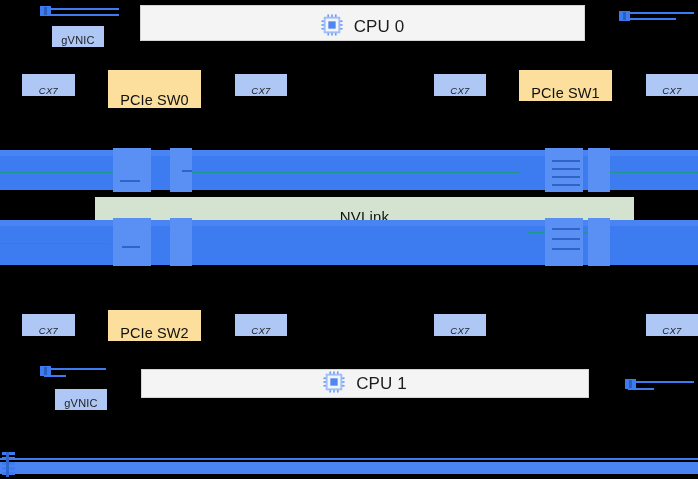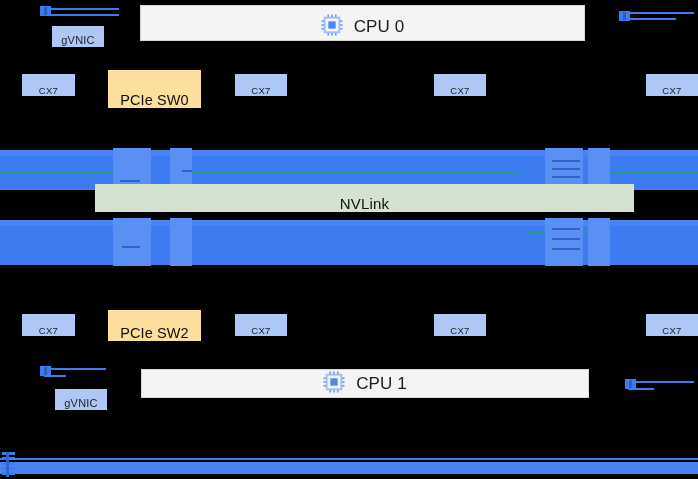--- a/index.html
+++ b/index.html
@@ -47,20 +47,21 @@
     gap: 11px;
   }
   .cpu-label { font-size: 17px; letter-spacing: .1px; }
 
   
   .cx7-box {
     background: #aec7f5;
     font-size: 9.5px;
     letter-spacing: .3px;
     color: #1d1d1d;
+    font-style: italic;
   }
 
   
   .pcie-box {
     background: #fcdf9d;
     font-size: 14.5px;
     color: #111111;
     letter-spacing: .1px;
   }
 
@@ -185,20 +186,23 @@
   </div>
 
   <div class="node cx7-box" style="left:235px; top:74px; width:52px; height:22px;">
     <span>CX7</span>
   </div>
 
   <div class="node cx7-box" style="left:434px; top:74px; width:52px; height:22px;">
     <span>CX7</span>
   </div>
 
+  <div class="node pcie-box" style="left:519px; top:70px; width:93px; height:31px;">
+    <span>PCIe SW1</span>
+  </div>
 
   <div class="node cx7-box" style="left:646px; top:74px; width:52px; height:22px;">
     <span>CX7</span>
   </div>
 
   <div class="band" style="left:0px; top:150px; width:698px; height:40px;"></div>
   <div class="band-sub" style="left:0px; top:150px; width:698px; height:6px;"></div>
   <div class="band-line" style="left:0px; top:172px; width:140px;"></div>
   <div class="band-line" style="left:190px; top:172px; width:330px;"></div>
   <div class="band-line" style="left:596px; top:172px; width:102px;"></div>
@@ -206,21 +210,21 @@
   <div class="band-chip" style="left:170px; top:148px; width:22px; height:44px;"></div>
   <div class="band-chip" style="left:545px; top:148px; width:38px; height:44px;"></div>
   <div class="band-chip" style="left:588px; top:148px; width:22px; height:44px;"></div>
   <div class="band-line-dk" style="left:120px; top:180px; width:20px;"></div>
   <div class="band-line-dk" style="left:182px; top:170px; width:10px;"></div>
   <div class="band-line-dk" style="left:552px; top:160px; width:28px;"></div>
   <div class="band-line-dk" style="left:552px; top:168px; width:28px;"></div>
   <div class="band-line-dk" style="left:552px; top:176px; width:28px;"></div>
   <div class="band-line-dk" style="left:552px; top:184px; width:28px;"></div>
 
-  <div class="node nvlink-box" style="left:95px; top:184px; width:539px; height:28px;">
+  <div class="node nvlink-box" style="left:95px; top:197px; width:539px; height:28px;">
     <span>NVLink</span>
   </div>
 
   <div class="band" style="left:0px; top:220px; width:698px; height:45px;"></div>
   <div class="band-sub" style="left:0px; top:220px; width:698px; height:6px;"></div>
   <div class="band-line" style="left:0px; top:243px; width:110px;"></div>
   <div class="band-line" style="left:528px; top:232px; width:60px;"></div>
   <div class="band-chip" style="left:113px; top:218px; width:38px; height:48px;"></div>
   <div class="band-chip" style="left:170px; top:218px; width:22px; height:48px;"></div>
   <div class="band-chip" style="left:545px; top:218px; width:38px; height:48px;"></div>

